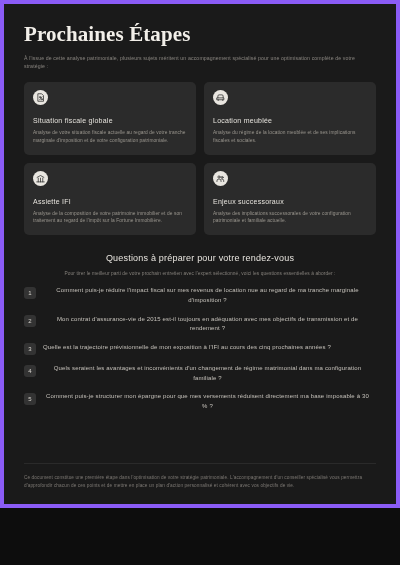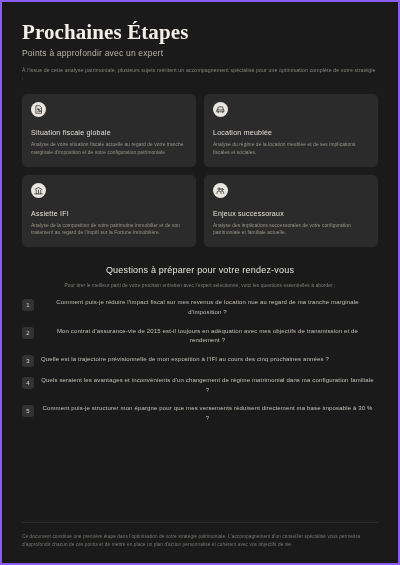--- a/index.html
+++ b/index.html
@@ -8,23 +8,23 @@
     width: 400px;
     height: 565px;
     background: #0d0d0d;
     font-family: "Liberation Sans", sans-serif;
     overflow: hidden;
   }
 
   #page {
     position: relative;
     width: 400px;
-    height: 565px;
+    height: 508px;
     background: #1a1a1a;
-    border: 2px solid #8b5cf6;
+    border: 4px solid #8b5cf6;
     padding: 0;
   }
 
   
   .header {
     padding: 18px 20px 0 20px;
   }
 
   .page-title {
     font-family: "Liberation Serif", serif;
@@ -166,21 +166,20 @@
     letter-spacing: 0.1px;
   }
 </style>
 </head>
 <body>
 
 <div id="page">
 
   <div class="header">
     <div class="page-title">Prochaines Étapes</div>
-    <div class="page-subtitle">Points à approfondir avec un expert</div>
     <div class="intro-text">À l'issue de cette analyse patrimoniale, plusieurs sujets méritent un accompagnement spécialisé pour une optimisation complète de votre stratégie :</div>
   </div>
 
   <div class="cards-grid">
 
     <div class="topic-card">
       <div class="card-icon">
         <svg width="9" height="9" viewBox="0 0 24 24" fill="none" stroke="#2b2b2b" stroke-width="2" stroke-linecap="round" stroke-linejoin="round">
           <path d="M6 2h9l5 5v15H6z"></path>
           <circle cx="10.5" cy="11" r="1.4"></circle>

